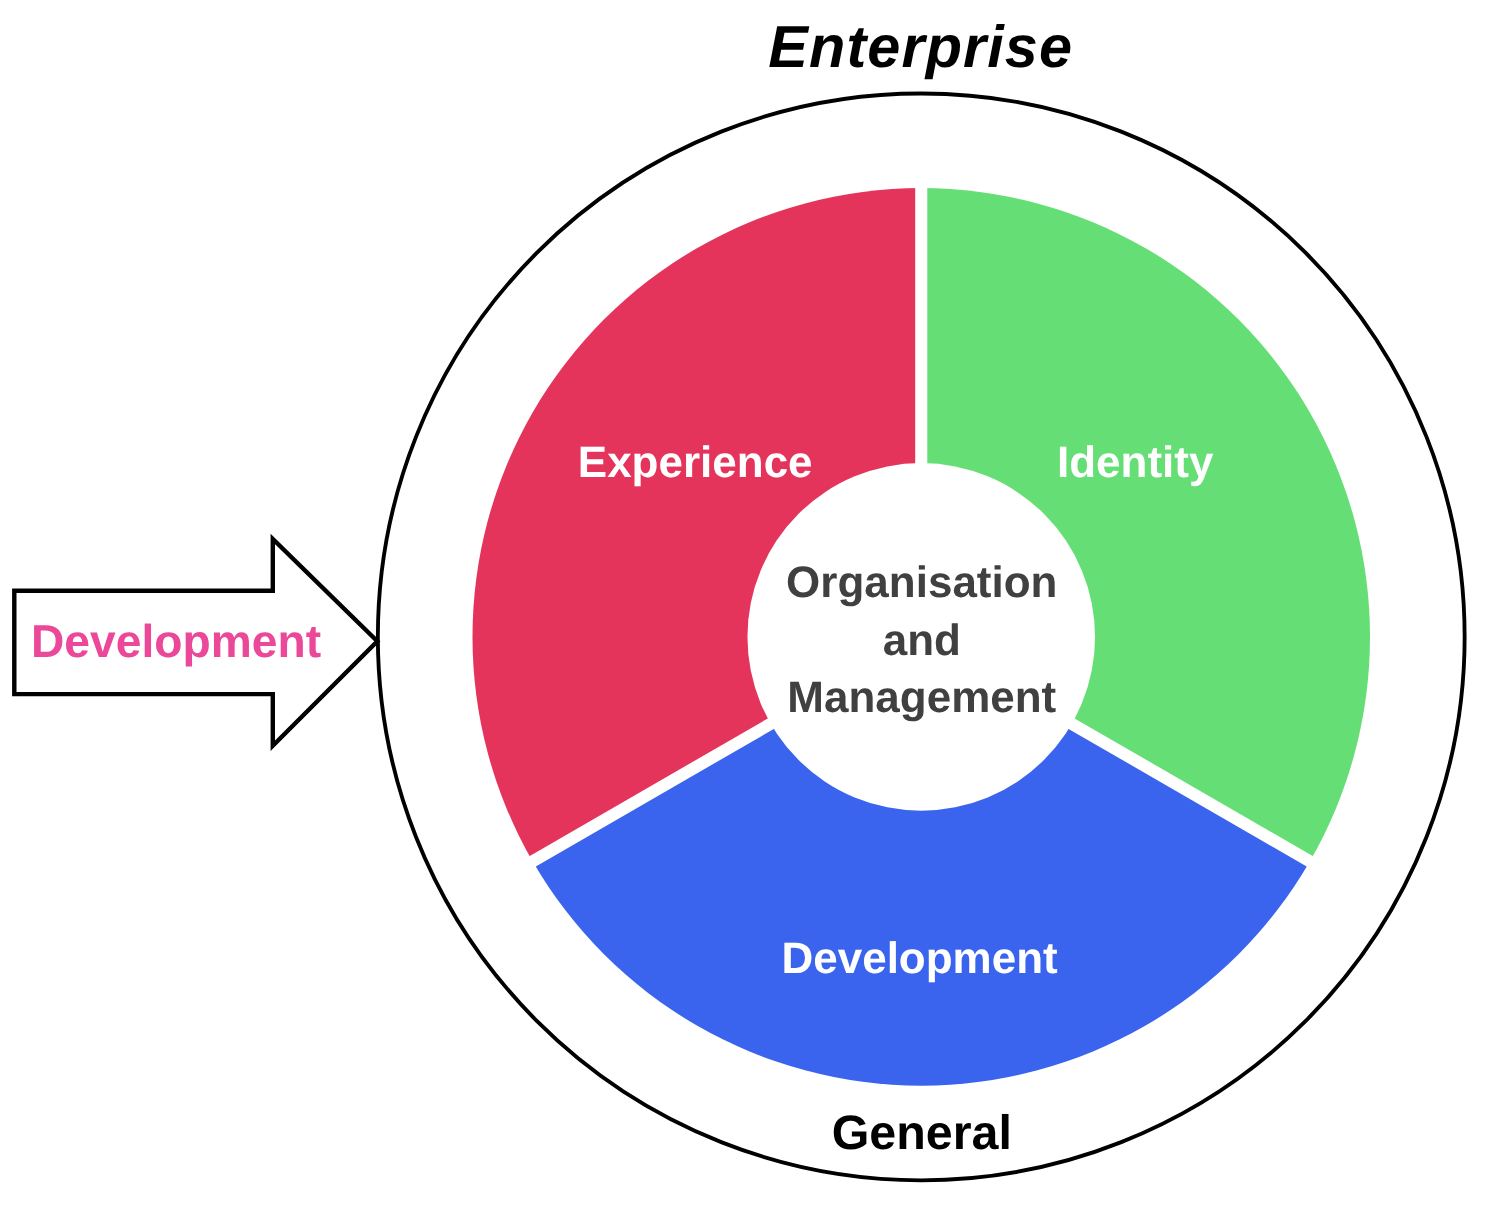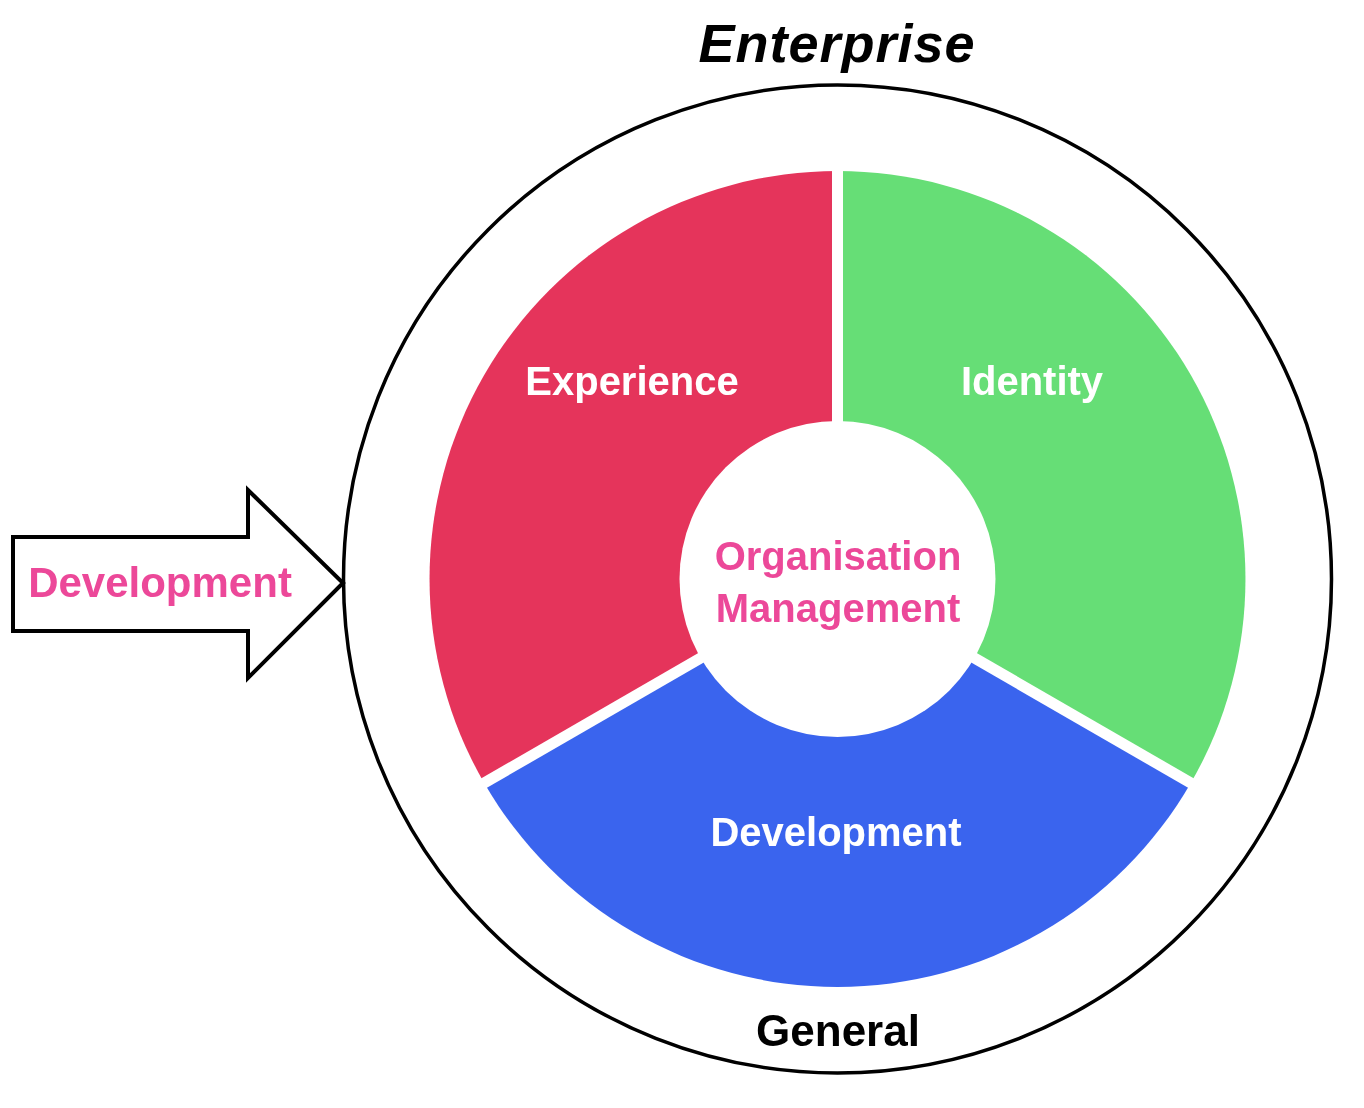--- a/index.html
+++ b/index.html
@@ -31,33 +31,34 @@
     left: 837px;
     top: 43px;
     font-size: 54px;
     font-style: italic;
     color: #000000;
     letter-spacing: 1px;
   }
   .segment-label {
     font-size: 40px;
     color: #ffffff;
+    margin-top: 40px;
   }
   .experience-label { left: 632px; top: 381px; }
   .identity-label   { left: 1032px; top: 381px; }
   .architecture-label { left: 836px; top: 832px; }
   .center-label {
     position: absolute;
     left: 838px;
     top: 582px;
     transform: translate(-50%, -50%);
     font-size: 40px;
     line-height: 52px;
     font-weight: bold;
-    color: #ec4899;
+    color: #404040;
     text-align: center;
     user-select: none;
   }
   .general-label {
     left: 838px;
     top: 1031px;
     font-size: 44px;
     color: #000000;
     text-align: right;
   }
@@ -95,20 +96,21 @@
   <div class="label title">Enterprise</div>
 
   <div class="label segment-label experience-label">Experience</div>
 
   <div class="label segment-label identity-label">Identity</div>
 
   <div class="label segment-label architecture-label">Development</div>
 
   <div class="center-label">
     <div>Organisation</div>
+    <div>and</div>
     <div>Management</div>
   </div>
 
   <div class="label general-label">General</div>
 
   <div class="label development-label">Development</div>
 
 </div>
 
 </body></html>

